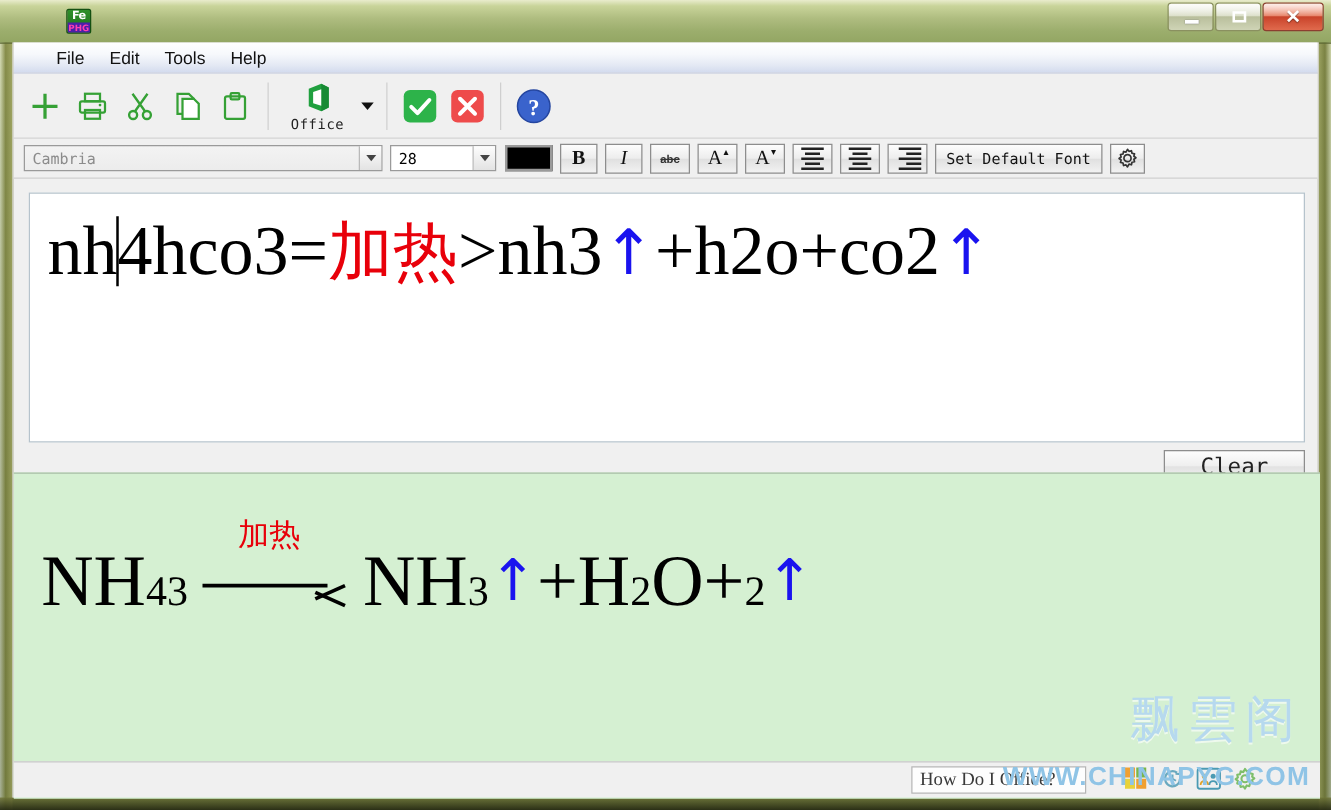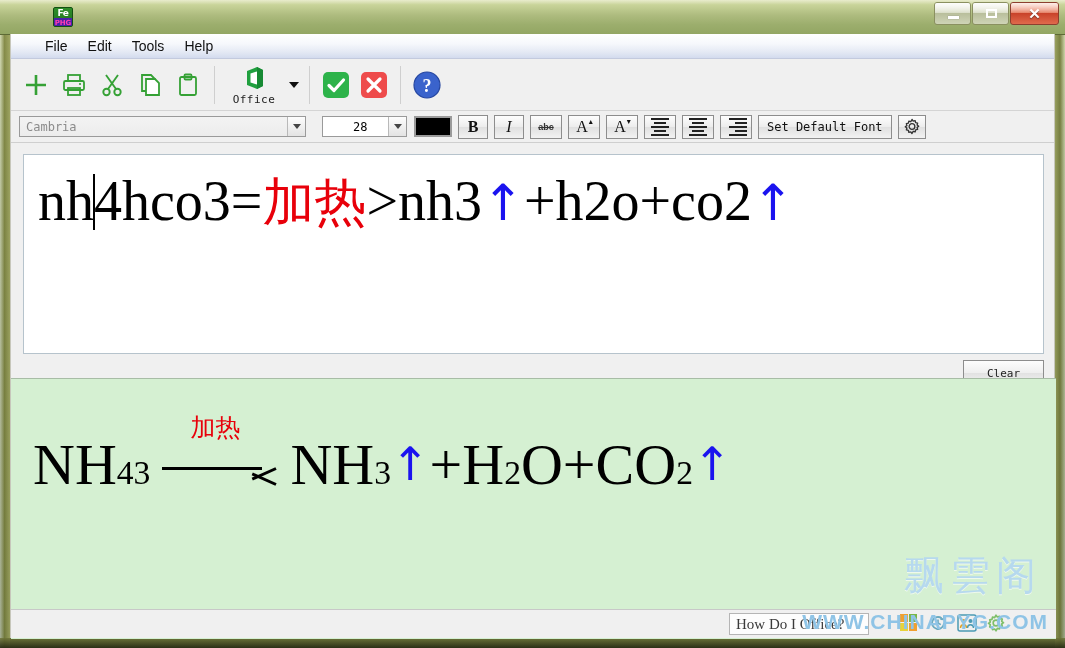--- a/index.html
+++ b/index.html
@@ -124,21 +124,21 @@
     display:flex;align-items:center;position:relative;box-sizing:border-box;
     font-family:"DejaVu Sans Mono","Liberation Mono",monospace;font-size:12px;
   }
   .combo .val{padding-left:6px;flex:1;white-space:nowrap;overflow:hidden;}
   .combo .arrowbox{width:17px;height:19px;display:flex;align-items:center;justify-content:center;
     background:linear-gradient(180deg,#fdfdfd,#e3e3e3);border-left:1px solid #b9b9b9;}
   .arrow-dn{width:0;height:0;border-left:4px solid transparent;border-right:4px solid transparent;
     border-top:5px solid #444;}
   .combo.font{width:287px;background:linear-gradient(180deg,#f3f3f3,#ececec);}
   .combo.font .val{color:#8b8b8b;}
-  .combo.size{width:85px;margin-left:16px;padding-left:24px;}
+  .combo.size{width:85px;margin-left:6px;}
   .color-sw{
     width:38px;height:21px;margin-left:7px;border:2px solid #9a9a9a;background:#000000;
     box-sizing:border-box;
   }
   .fbtn{
     height:24px;min-width:28px;margin-left:6px;border:1px solid #8d8d8d;
     background:linear-gradient(180deg,#fdfdfd 0%,#ededed 48%,#e0e0e0 52%,#f2f2f2 100%);
     display:flex;align-items:center;justify-content:center;box-sizing:border-box;
     font-size:14px;color:#111;cursor:default;position:relative;padding:0 4px;
   }
@@ -177,24 +177,24 @@
   .editor-text .red{color:#e8000a;font-family:"DejaVu Sans",sans-serif;font-size:52px;}
   .editor-text .blue{color:#1a13ef;font-family:"DejaVu Sans",sans-serif;font-size:50px;}
   .caretline{
     display:inline-block;width:2px;height:56px;background:#000;vertical-align:-10px;
     margin:0 -1px;
   }
   .clear-row{
     position:absolute;left:12px;top:326px;width:1021px;height:30px;
   }
   .clear-btn{
-    position:absolute;right:0;top:0;width:81px;height:26px;
+    position:absolute;right:0;top:0;width:113px;height:26px;
     border:1px solid #8d8d8d;
     background:linear-gradient(180deg,#fdfdfd 0%,#efefef 48%,#e2e2e2 52%,#f4f4f4 100%);
-    font-family:"DejaVu Sans Mono","Liberation Mono",monospace;font-size:11px;color:#222;
+    font-family:"DejaVu Sans Mono","Liberation Mono",monospace;font-size:18px;color:#222;
     display:flex;align-items:center;justify-content:center;box-sizing:border-box;cursor:default;
   }
 
   
   .preview{
     position:absolute;left:0;top:344px;width:1045px;height:260px;
     background:#d5f0d2;border-top:1px solid #a8bda6;
     overflow:hidden;
   }
   .eq{
@@ -451,21 +451,20 @@
           </span>
 
           <span>NH</span>
             <sub>3</sub>
             <span class="up">↑</span>
             <span>+</span>
             <span>H</span>
             <sub>2</sub>
             <span>O</span>
             <span>+</span>
-            <span>CO</span>
             <sub>2</sub>
             <span class="up">↑</span>
         </div>
 
         <div class="wm-cn">飘雲阁</div>
       </div>
 
       <div class="statusbar">
         <div class="status-box">How Do I Office?</div>
         <div class="status-icons">

